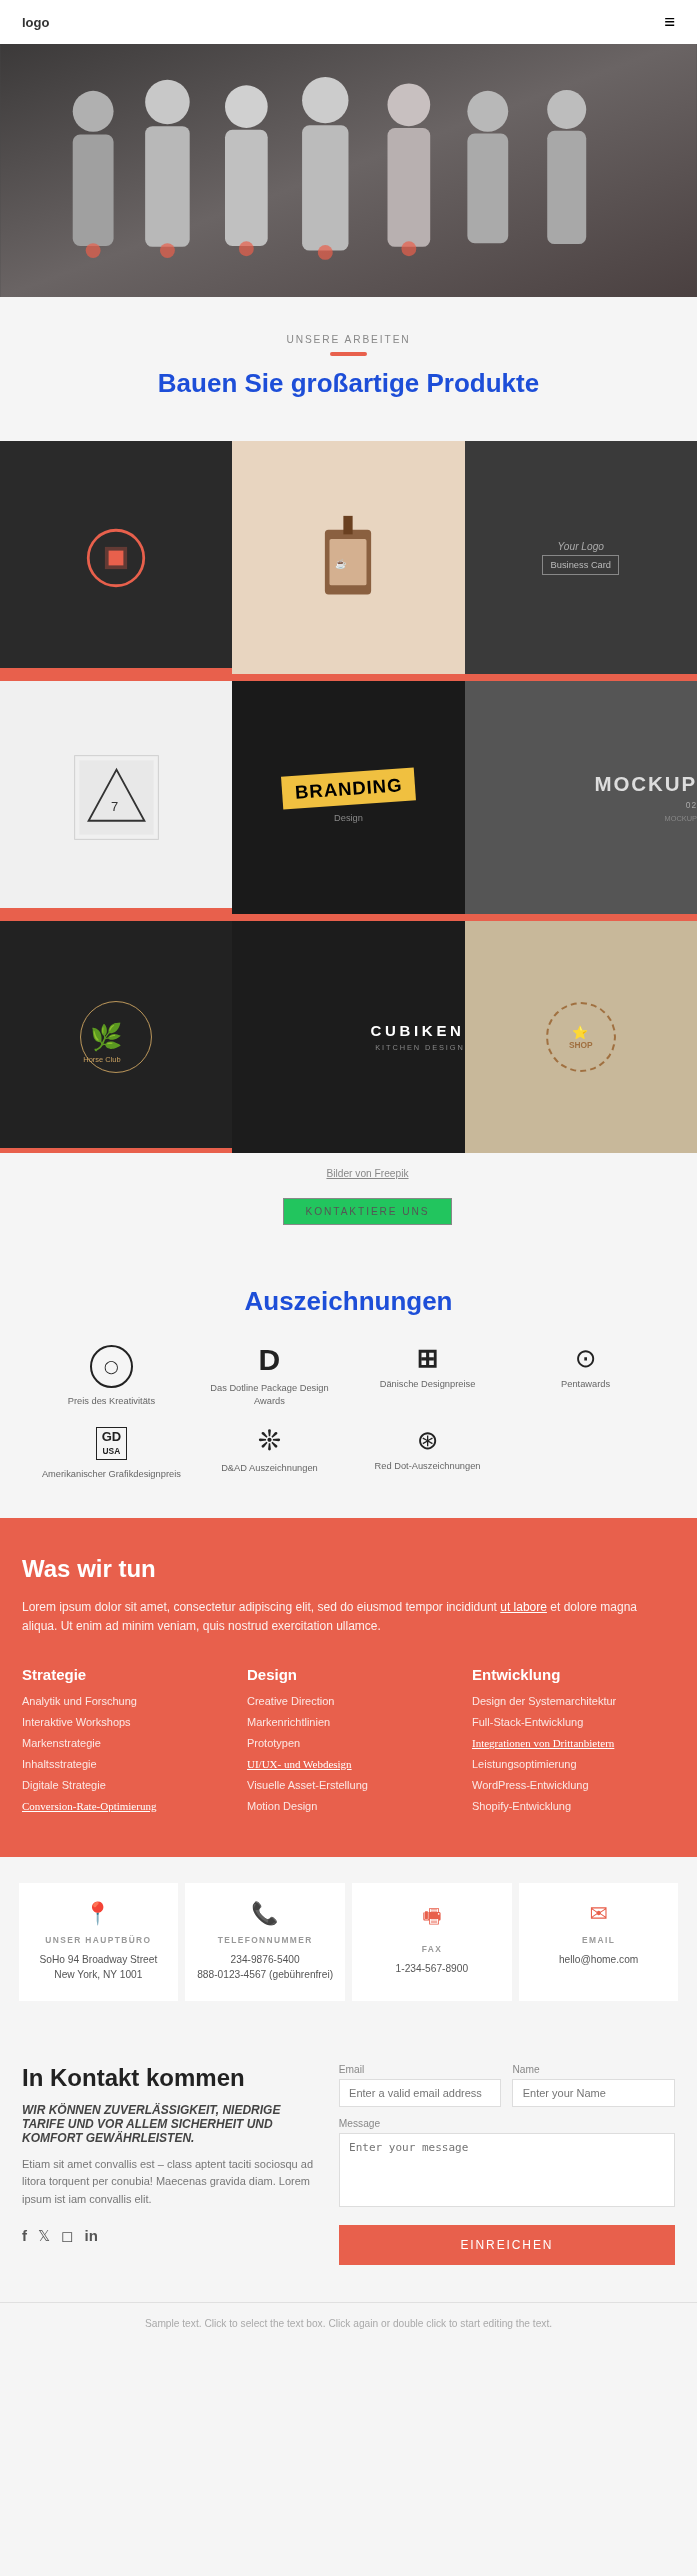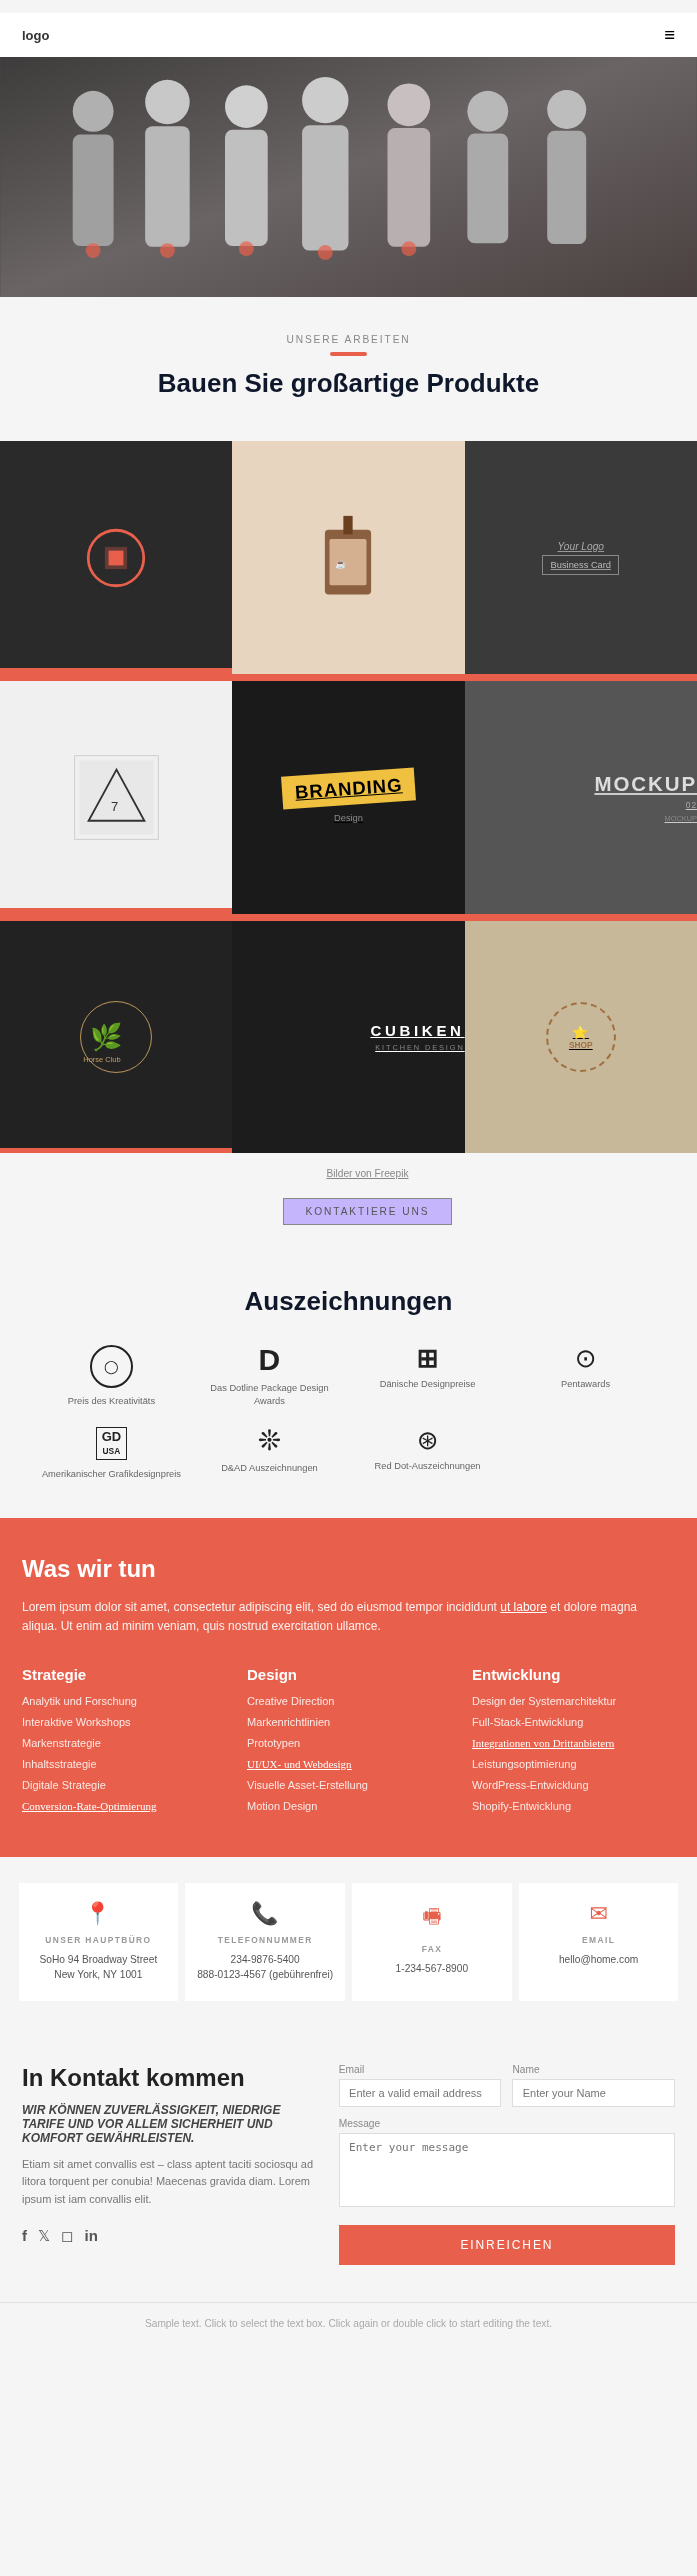--- a/index.html
+++ b/index.html
@@ -6,21 +6,21 @@
     body { font-family: Arial, sans-serif; background: #f5f5f5; width: 697px; }
 
     
     .header {
       display: flex;
       justify-content: space-between;
       align-items: center;
       padding: 11px 22px;
       background: #fff;
       position: absolute;
-      top: 13px; left: 0; right: 0;
+      top: 0; left: 0; right: 0;
       z-index: 10;
     }
     .logo { font-size: 13px; color: #333; font-weight: bold; }
     .hamburger { font-size: 18.6px; cursor: pointer; }
 
     
     .hero {
       width: 100%;
       height: 260px;
       background: #555;
@@ -58,21 +58,21 @@
       display: inline-block;
       width: 37px;
       height: 3.7px;
       background: #e8604c;
       border-radius: 1.9px;
       position: relative;
     }
     .section-title {
       font-size: 26px;
       font-weight: bold;
-      color: #0f172a;
+      color: #1d4ed8;
       line-height: 1.3;
       margin-bottom: 22px;
     }
     .grid-item {
       aspect-ratio: 1;
       overflow: hidden;
       position: relative;
     }
     
     .gi-1 { background: #2a2a2a; }
@@ -156,21 +156,21 @@
     }
     .kontakt-btn {
       display: inline-block;
       border: 0.9px solid #888;
       padding: 7.4px 22px;
       font-size: 10.2px;
       letter-spacing: 1.9px;
       color: #555;
       text-transform: uppercase;
       cursor: pointer;
-      background: #c4b5fd;
+      background: #22c55e;
       margin: 7.4px 0 15px;
     }
 
     
     .section-auszeichnungen {
       background: #f5f5f5;
       text-align: center;
       padding: 37px 22px;
     }
     .awards-grid {
@@ -395,21 +395,20 @@
       background: #e8604c;
     }
 
     
     .img-sim {
       width: 100%;
       height: 100%;
       display: flex;
       align-items: center;
       justify-content: center;
-      text-decoration: underline;
     }
   </style>
 </head>
 <body>
 
 <div class="header">
   <span class="logo">logo</span>
   <span class="hamburger">≡</span>
 </div>
 

